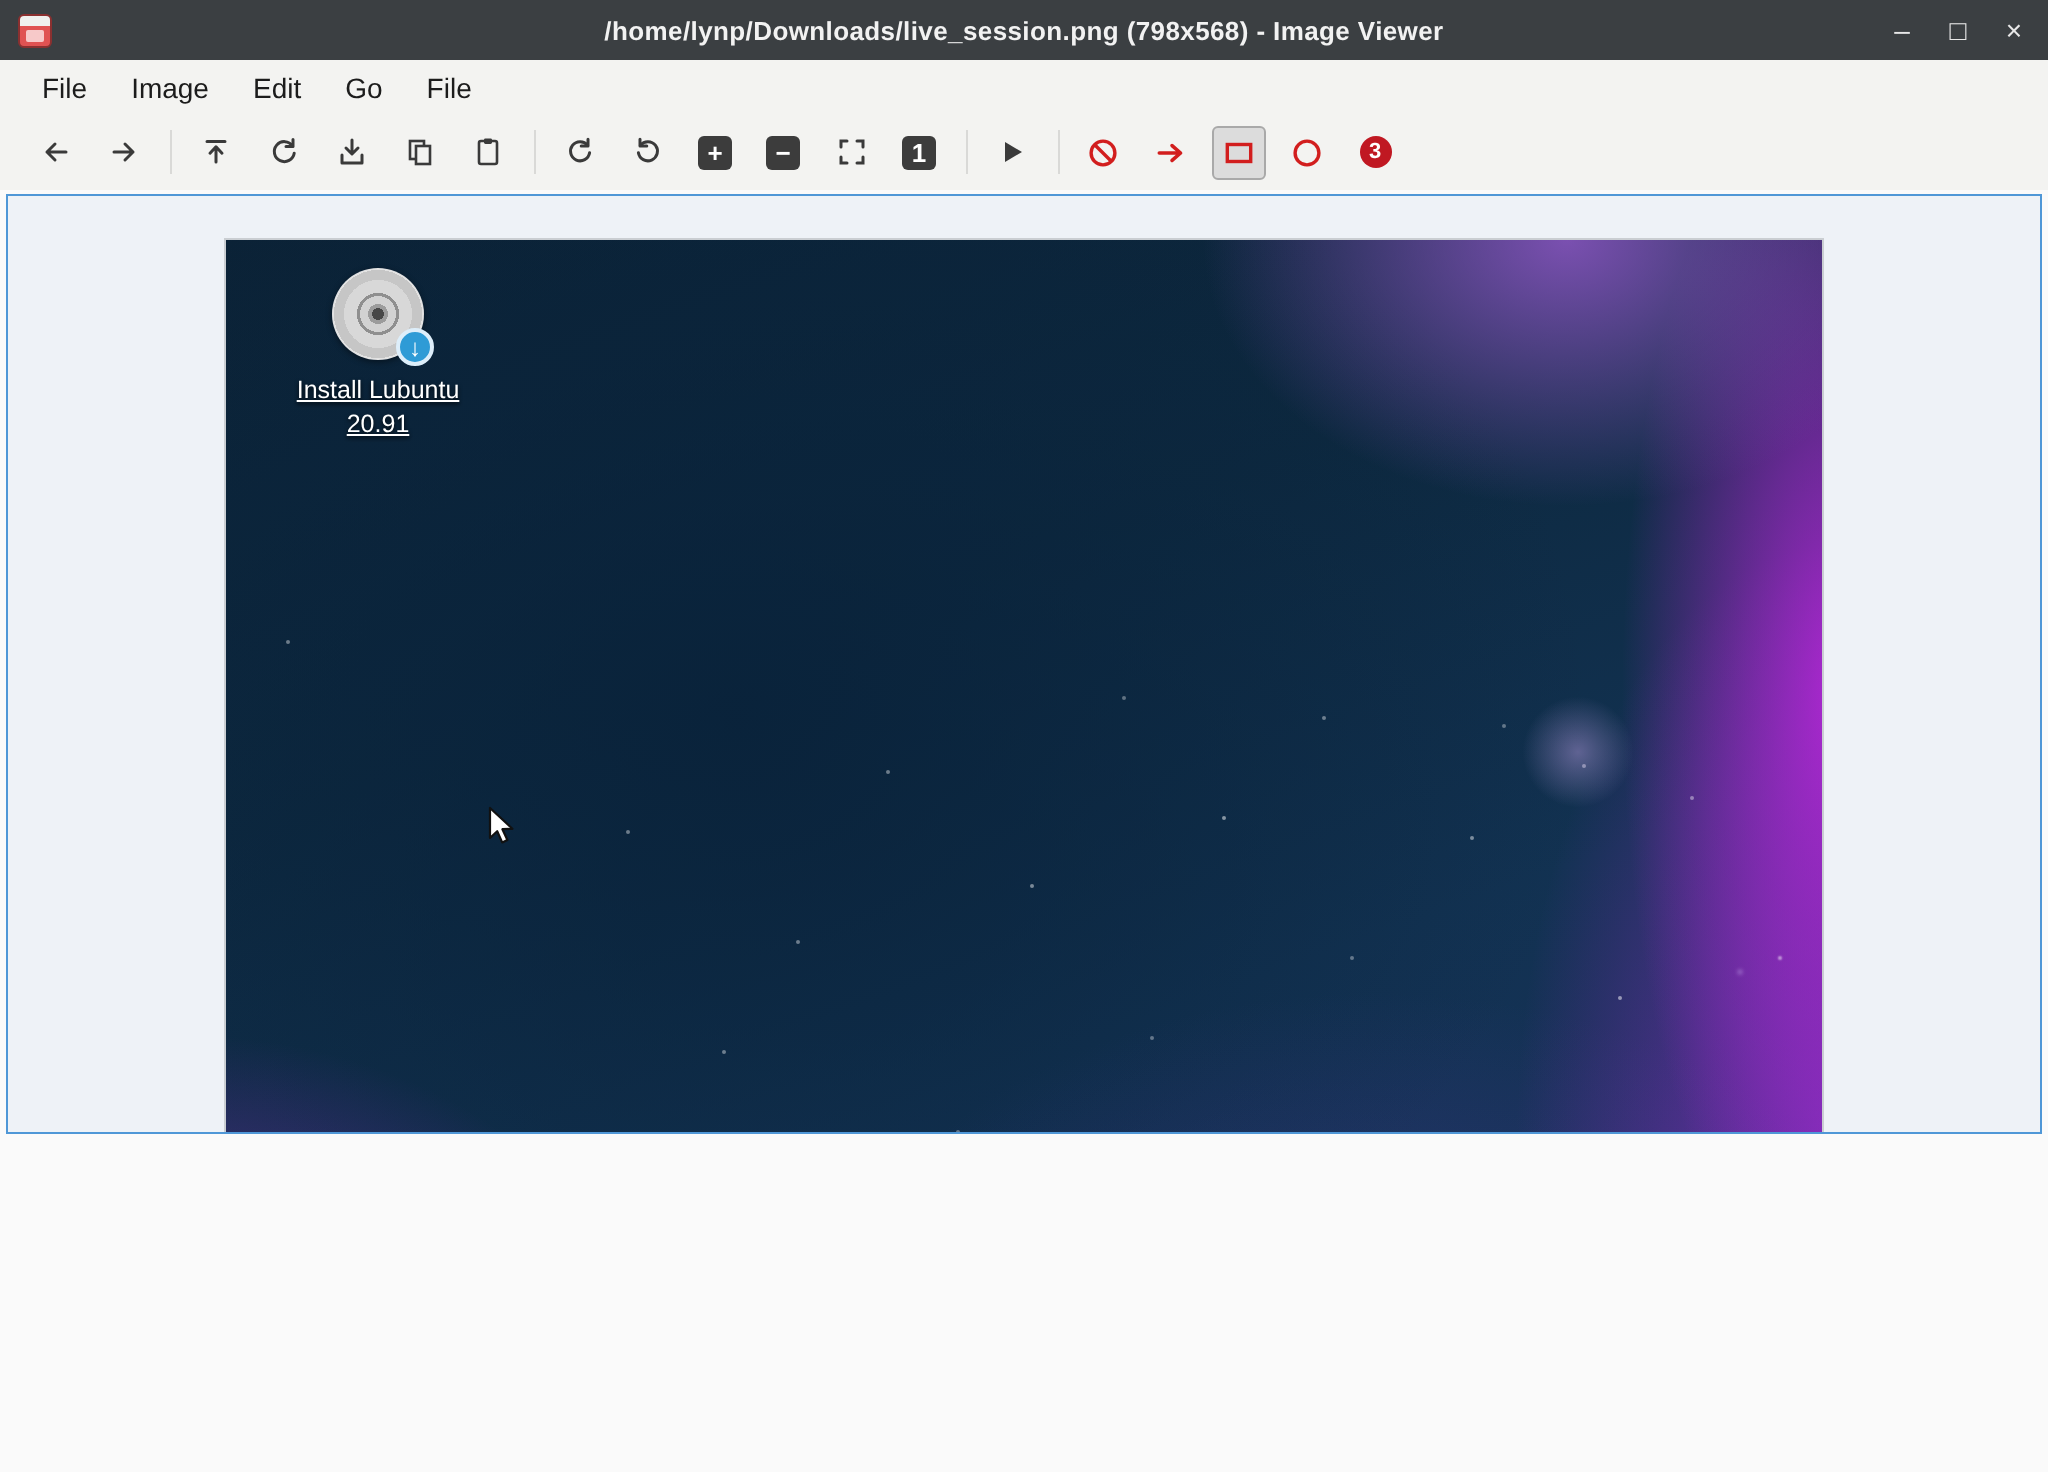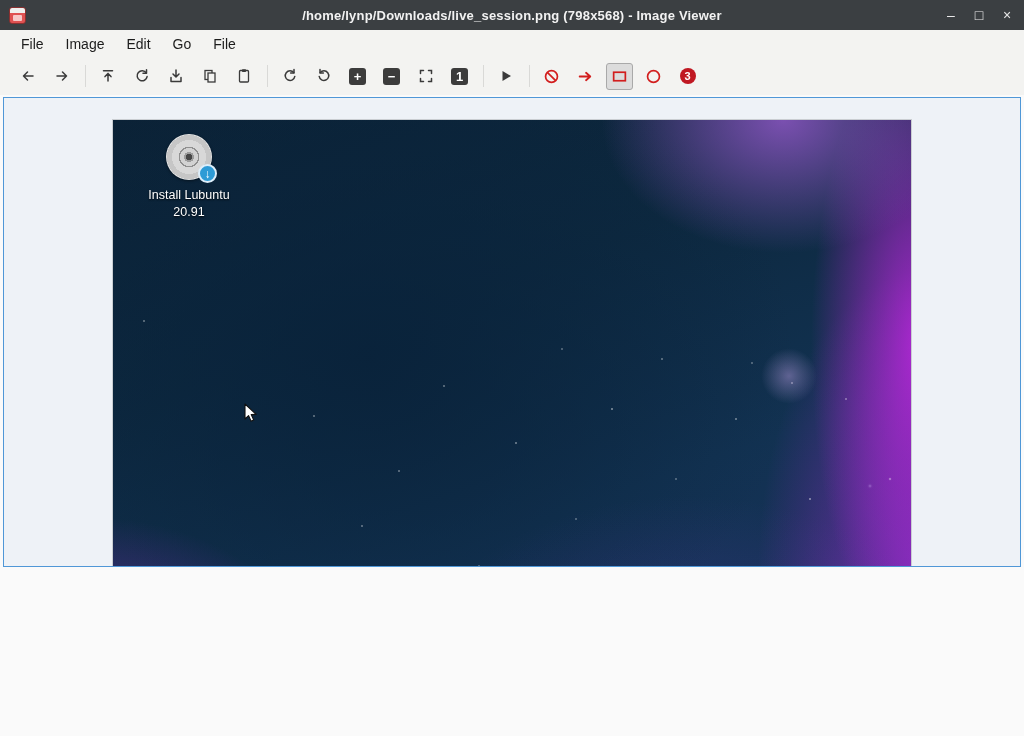--- a/index.html
+++ b/index.html
@@ -73,21 +73,21 @@
   .desktop-icon { position:absolute; left:18px; top:14px; width:116px; text-align:center; }
   .disc { position:relative; width:46px; height:46px; margin:0 auto; border-radius:50%;
     background:radial-gradient(circle at 50% 50%,
       #474747 0 3px, #9c9c9c 3px 5px, #d2d2d2 5px 9px, #8f8f8f 9px 10.5px,
       #d8d8d8 10.5px 17px, #c6c6c6 17px 22px, #e2e2e2 22px 23px);
     box-shadow:0 1px 3px rgba(0,0,0,.45); }
   .badge { position:absolute; right:-5px; bottom:-3px; width:19px; height:19px; border-radius:50%;
     background:#2e9bd6; color:#ffffff; font-size:12px; font-weight:bold;
     display:flex; align-items:center; justify-content:center; border:2px solid #ddeefa; }
   .icon-label { margin-top:7px; color:#ffffff; font-size:12.5px; line-height:1.35;
-    text-shadow:0 1px 2px rgba(0,0,0,.85); }
+    text-shadow:0 1px 2px rgba(0,0,0,.85);text-decoration:underline; }
 
   .cursor { position:absolute; left:130px; top:283px; }
 </style>
 </head>
 <body>
 
 <div class="window">
 
   <div class="titlebar">
     <div class="app-icon"></div>

